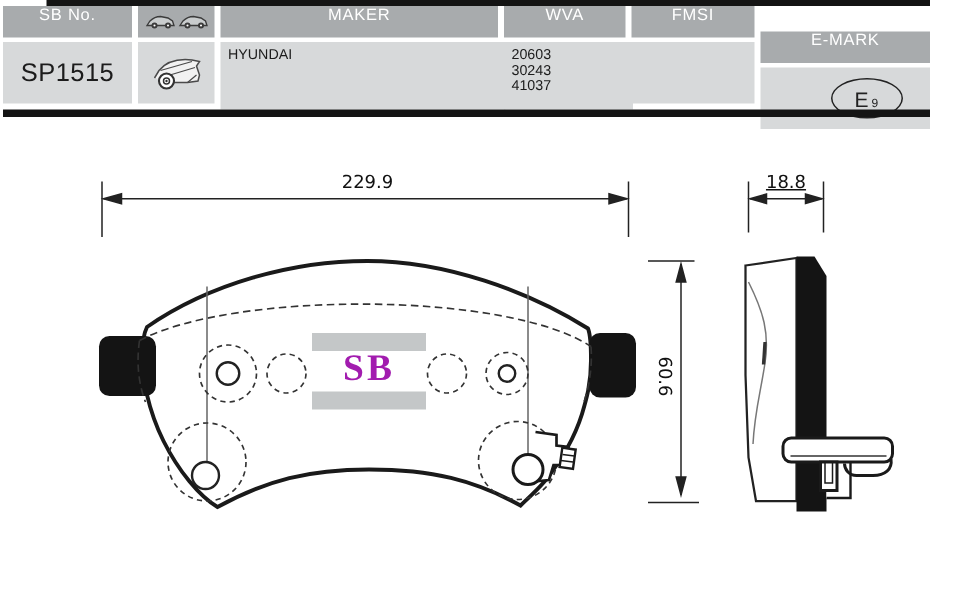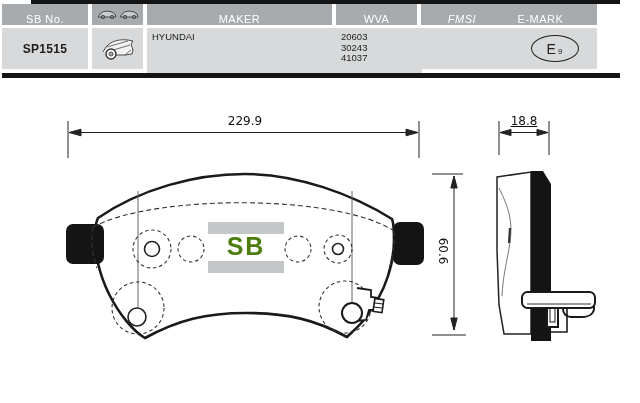--- a/index.html
+++ b/index.html
@@ -2,42 +2,42 @@
 <html><head>
 <meta charset="utf-8">
 <style>
   html,body{margin:0;padding:0;background:#fff;}
   .page{position:relative;width:640px;height:403px;background:#ffffff;overflow:hidden;
         font-family:"Liberation Sans","DejaVu Sans",sans-serif;}
   
   .toprule{position:absolute;left:31px;top:0;width:589px;height:3.5px;background:#141414;}
   .botrule{position:absolute;left:2px;top:73px;width:618px;height:4.5px;background:#141414;}
   .hcell{position:absolute;top:4px;height:21px;background:#a8abad;color:#ffffff;
-         font-size:11px;letter-spacing:.5px;display:flex;align-items:flex-end;justify-content:center;}
+         font-size:11px;letter-spacing:.5px;display:flex;align-items:flex-start;justify-content:center;}
   .dcell{position:absolute;top:28px;height:41px;background:#d7d9da;color:#1c1c1c;}
   .c1{left:2px;width:86px;}  .c2{left:92px;width:51px;} .c3{left:147px;width:185px;}
-  .c4{left:336px;width:81px;}.c5{left:421px;width:82px;font-style:italic;}.c6{left:484px;width:113px;}
+  .c4{left:336px;width:81px;}.c5{left:421px;width:82px;}.c6{left:507px;width:113px;margin-top:17px;}
   .sbno{display:flex;align-items:center;justify-content:center;
-        font-size:12px;font-weight:bold;letter-spacing:.3px;}
+        font-size:17px;font-weight:normal;letter-spacing:.3px;}
   .lines{padding:4px 0 0 5px;font-size:9.5px;line-height:10.5px;}
   .iconcell{display:flex;align-items:center;justify-content:center;}
   .emarkcell{display:flex;align-items:center;justify-content:center;}
   .emark{width:46px;height:25px;border:1.6px solid #222;border-radius:50%;
          display:flex;align-items:center;justify-content:center;margin-left:28px;
          font-size:14px;color:#222;}
   .emark .sub{font-size:8px;margin:6px 0 0 2px;}
   
   .art{position:absolute;left:0;top:0;}
   .dimlabel{position:absolute;font-family:"DejaVu Sans",sans-serif;font-size:12px;color:#111;
             text-align:center;}
   .dim-height{transform:rotate(90deg);}
   .wm-bar{position:absolute;left:208px;width:76px;height:12px;background:#c4c7c8;}
   .wm-text{position:absolute;left:208px;top:232px;width:76px;text-align:center;
-           font-size:25px;font-weight:bold;color:#4d7c0f;letter-spacing:2px;
-           font-family:Liberation Sans, sans-serif;}
+           font-size:25px;font-weight:bold;color:#a21caf;letter-spacing:2px;
+           font-family:Liberation Serif, serif;}
 </style>
 </head>
 <body>
 
 <div class="page">
 
   <div class="toprule"></div>
 
   <div class="hcell c1">
       <span>SB No.</span>

